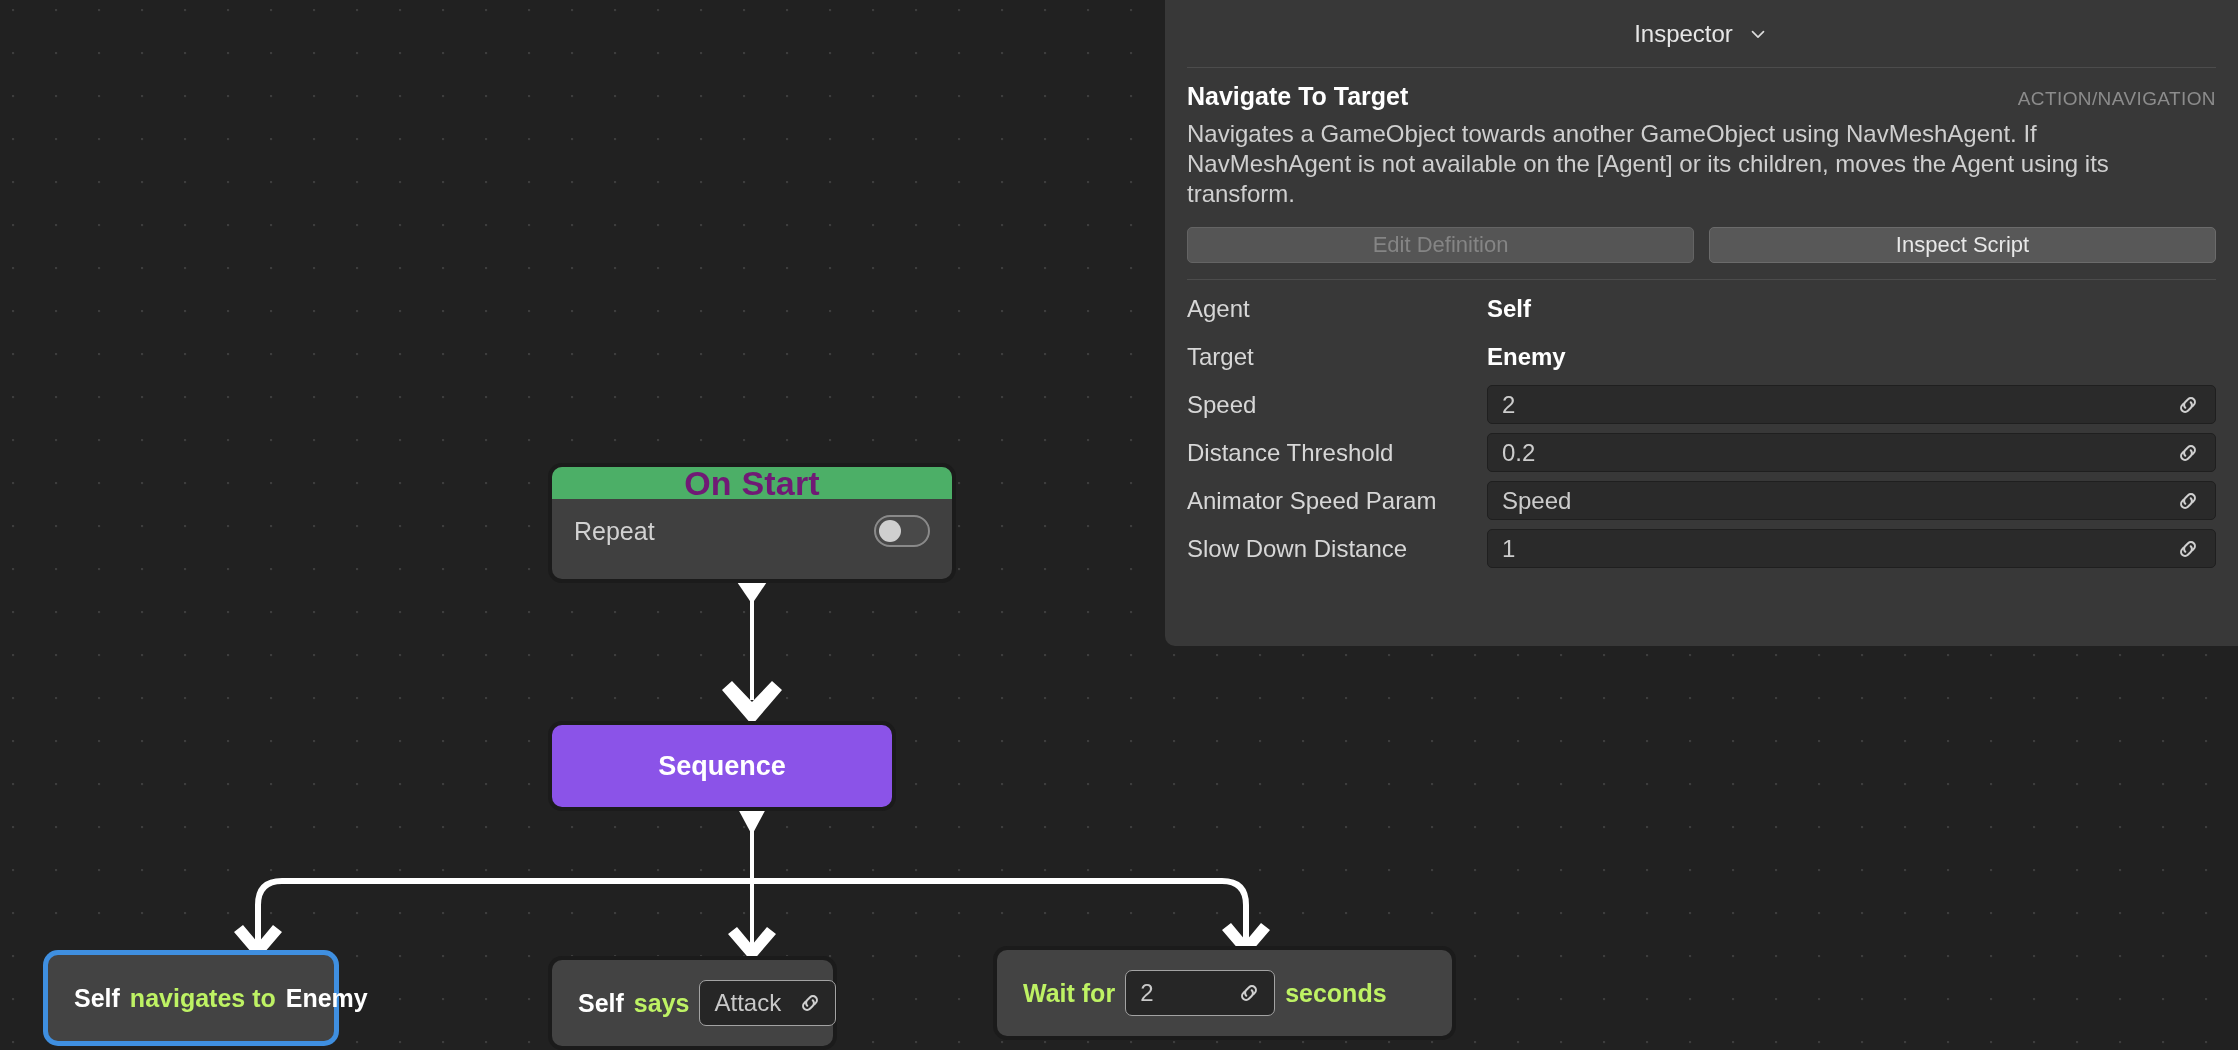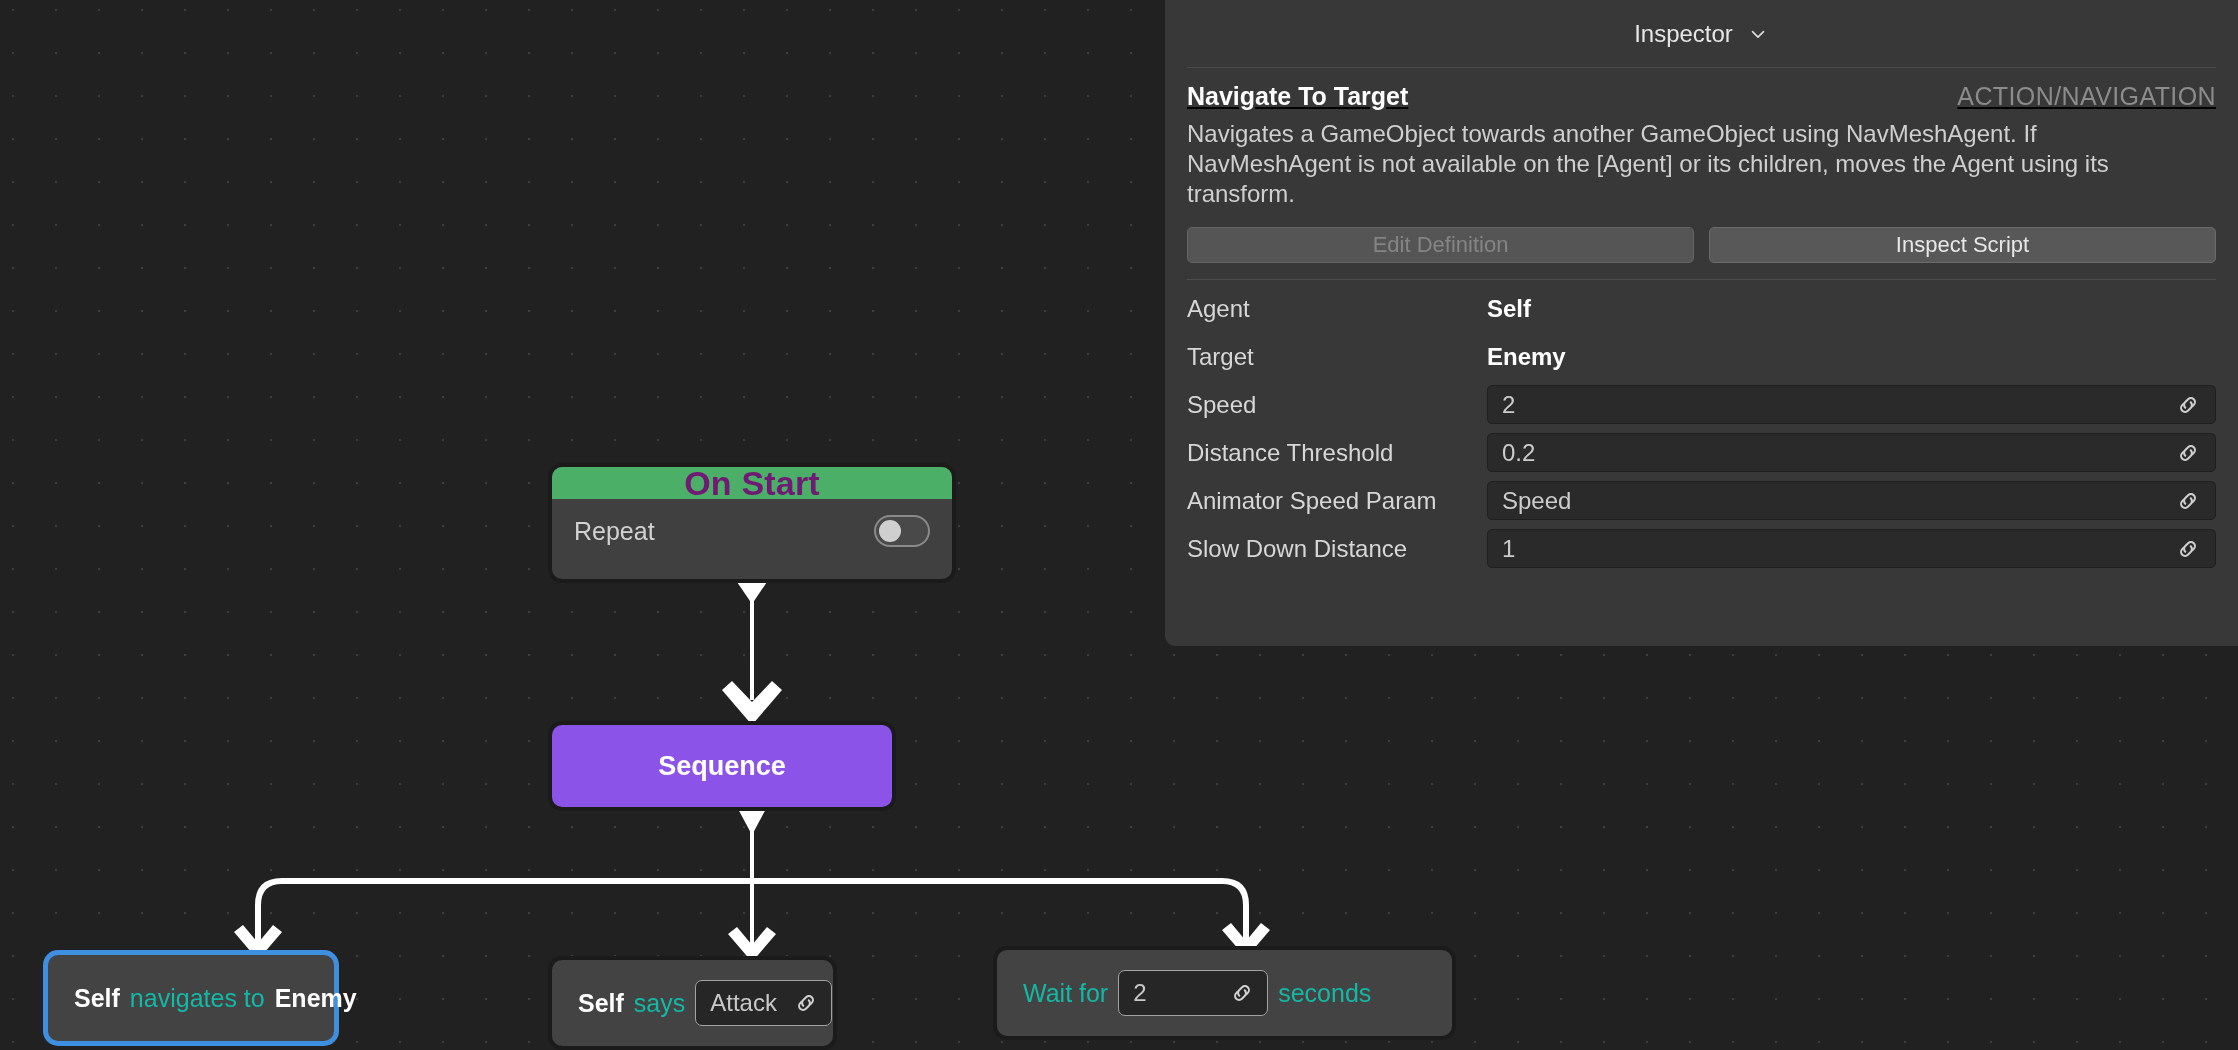--- a/index.html
+++ b/index.html
@@ -119,23 +119,24 @@
     box-shadow: 0 0 0 4px #1b1b1b;
     display: flex;
     align-items: center;
     padding: 0 26px;
     height: 86px;
   }
   .action-node.selected {
     box-shadow: 0 0 0 5px #3f8fe0;
   }
   .action-node .tok {
-    color: #14b8a6;
+    color: #bef264;
     font-size: 25px;
     white-space: nowrap;
+    font-weight: bold;
   }
   .action-node .tok.bold {
     color: #ffffff;
     font-weight: bold;
   }
   .action-node .tok + .tok { margin-left: 10px; }
 
   .inline-field {
     display: inline-flex;
     align-items: center;
@@ -187,30 +188,29 @@
     background: #4c4c4c;
     margin: 0 22px;
   }
   #inspector-content {
     padding: 14px 22px 0 22px;
   }
   .title-row {
     display: flex;
     align-items: baseline;
     justify-content: space-between;
-    text-decoration: underline;
   }
   #node-title {
     color: #ffffff;
     font-size: 25px;
     font-weight: bold;
   }
   #node-category {
     color: #8c8c8c;
-    font-size: 25px;
+    font-size: 19px;
     letter-spacing: 0.4px;
   }
   #node-description {
     color: #cfcfcf;
     font-size: 24px;
     line-height: 30px;
     margin-top: 8px;
     max-width: 1000px;
   }
   #button-row {

